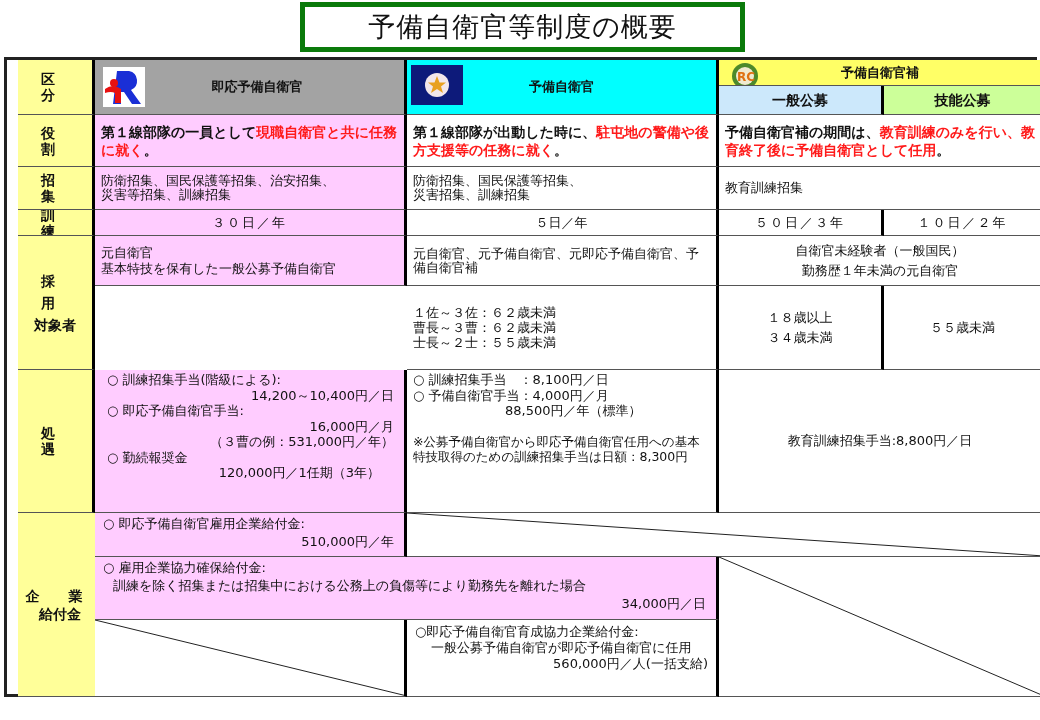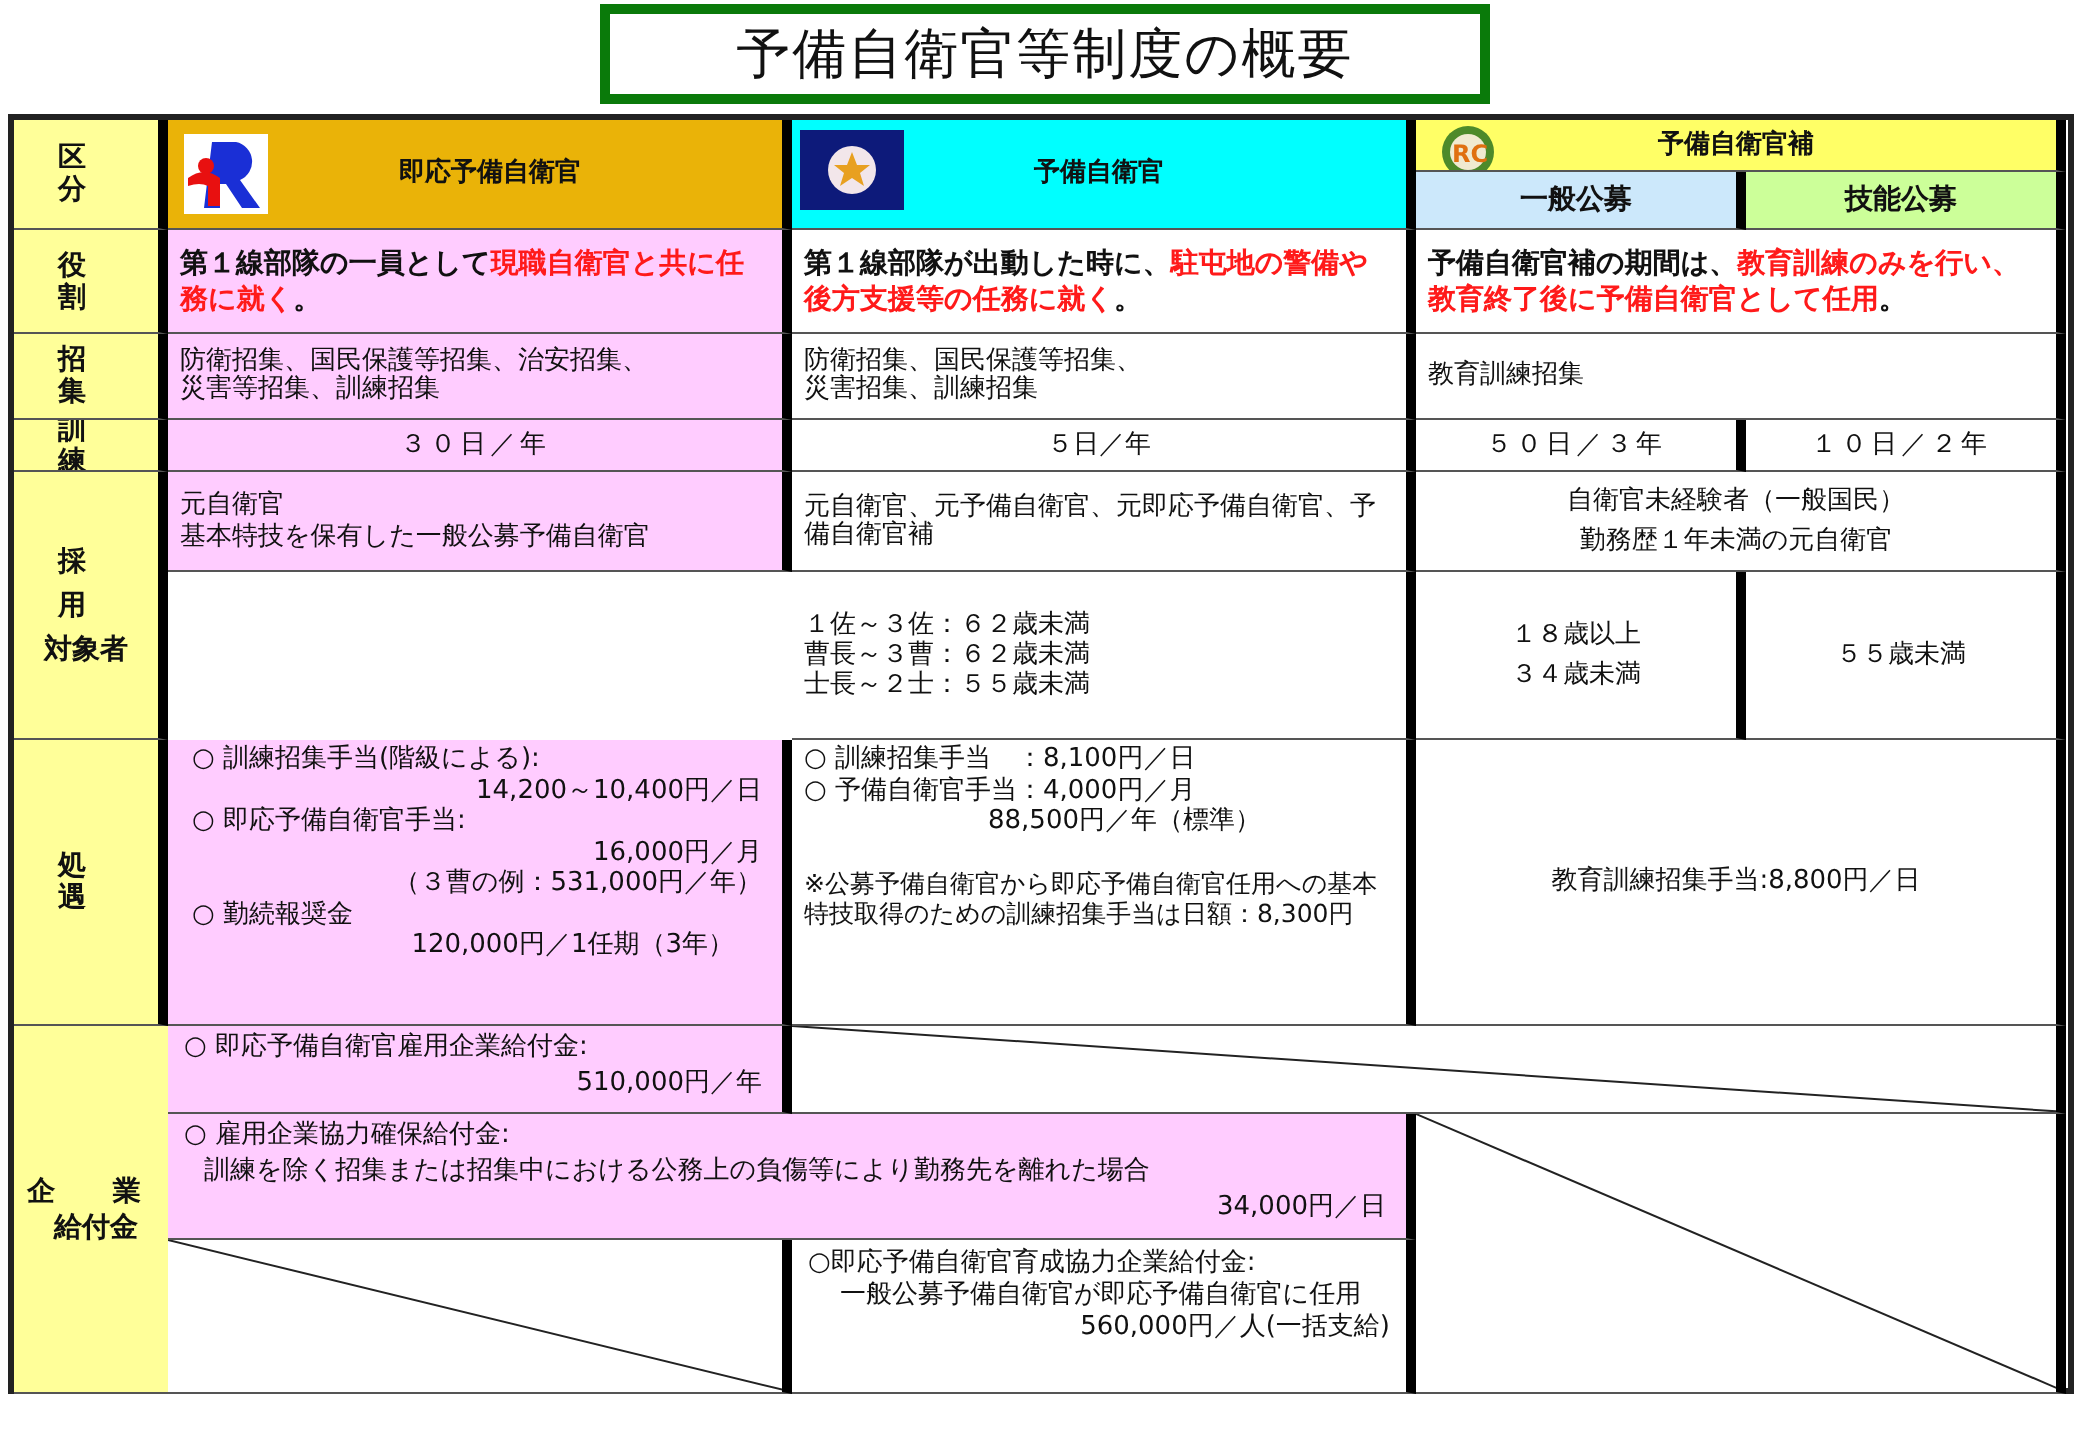--- a/index.html
+++ b/index.html
@@ -4,24 +4,24 @@
 <style>
   html, body { margin:0; padding:0; background:#ffffff; }
   body { width:1040px; height:720px; position:relative; overflow:hidden;
          font-family:"DejaVu Sans", "Liberation Sans", sans-serif; color:#111; }
   .title-box { position:absolute; left:300px; top:2px; width:445px; height:50px;
                border:5px solid #0a7a0a; box-sizing:border-box; background:#fff;
                display:flex; align-items:center; justify-content:center;
                font-size:27px; letter-spacing:1px; font-weight:normal; }
   .grid { position:absolute; left:4px; top:57px; width:1033px; height:640px;
           border:3px solid #222; box-sizing:border-box; }
-  .c { position:absolute; box-sizing:border-box; border-right:5px solid #000000; border-bottom:1px solid #555;
-       font-size:13px; line-height:16px; font-weight:bold; padding:2px 6px; overflow:hidden; }
+  .c { position:absolute; box-sizing:border-box; border-right:3px solid #000000; border-bottom:1px solid #555;
+       font-size:13px; line-height:16px; font-weight:bold; padding:2px 6px; overflow:hidden;margin-left:11px; }
   .y { background:#ffff99; }
-  .g { background:#eab308;padding-left:21px; }
+  .g { background:#a3a3a3;padding-left:21px; }
   .cy { background:#00ffff; }
   .pk { background:#ffccff; }
   .w { background:#ffffff; }
   .lb { background:#cce8fb; }
   .lg { background:#ccff99; }
   .yh { background:#ffff66; }
   .ctr { display:flex; align-items:center; justify-content:center; text-align:center; }
   .vc { display:flex; flex-direction:column; justify-content:center; }
   .lab { letter-spacing:14px; font-size:14px; }
   .red { color:#ff1a1a; }

